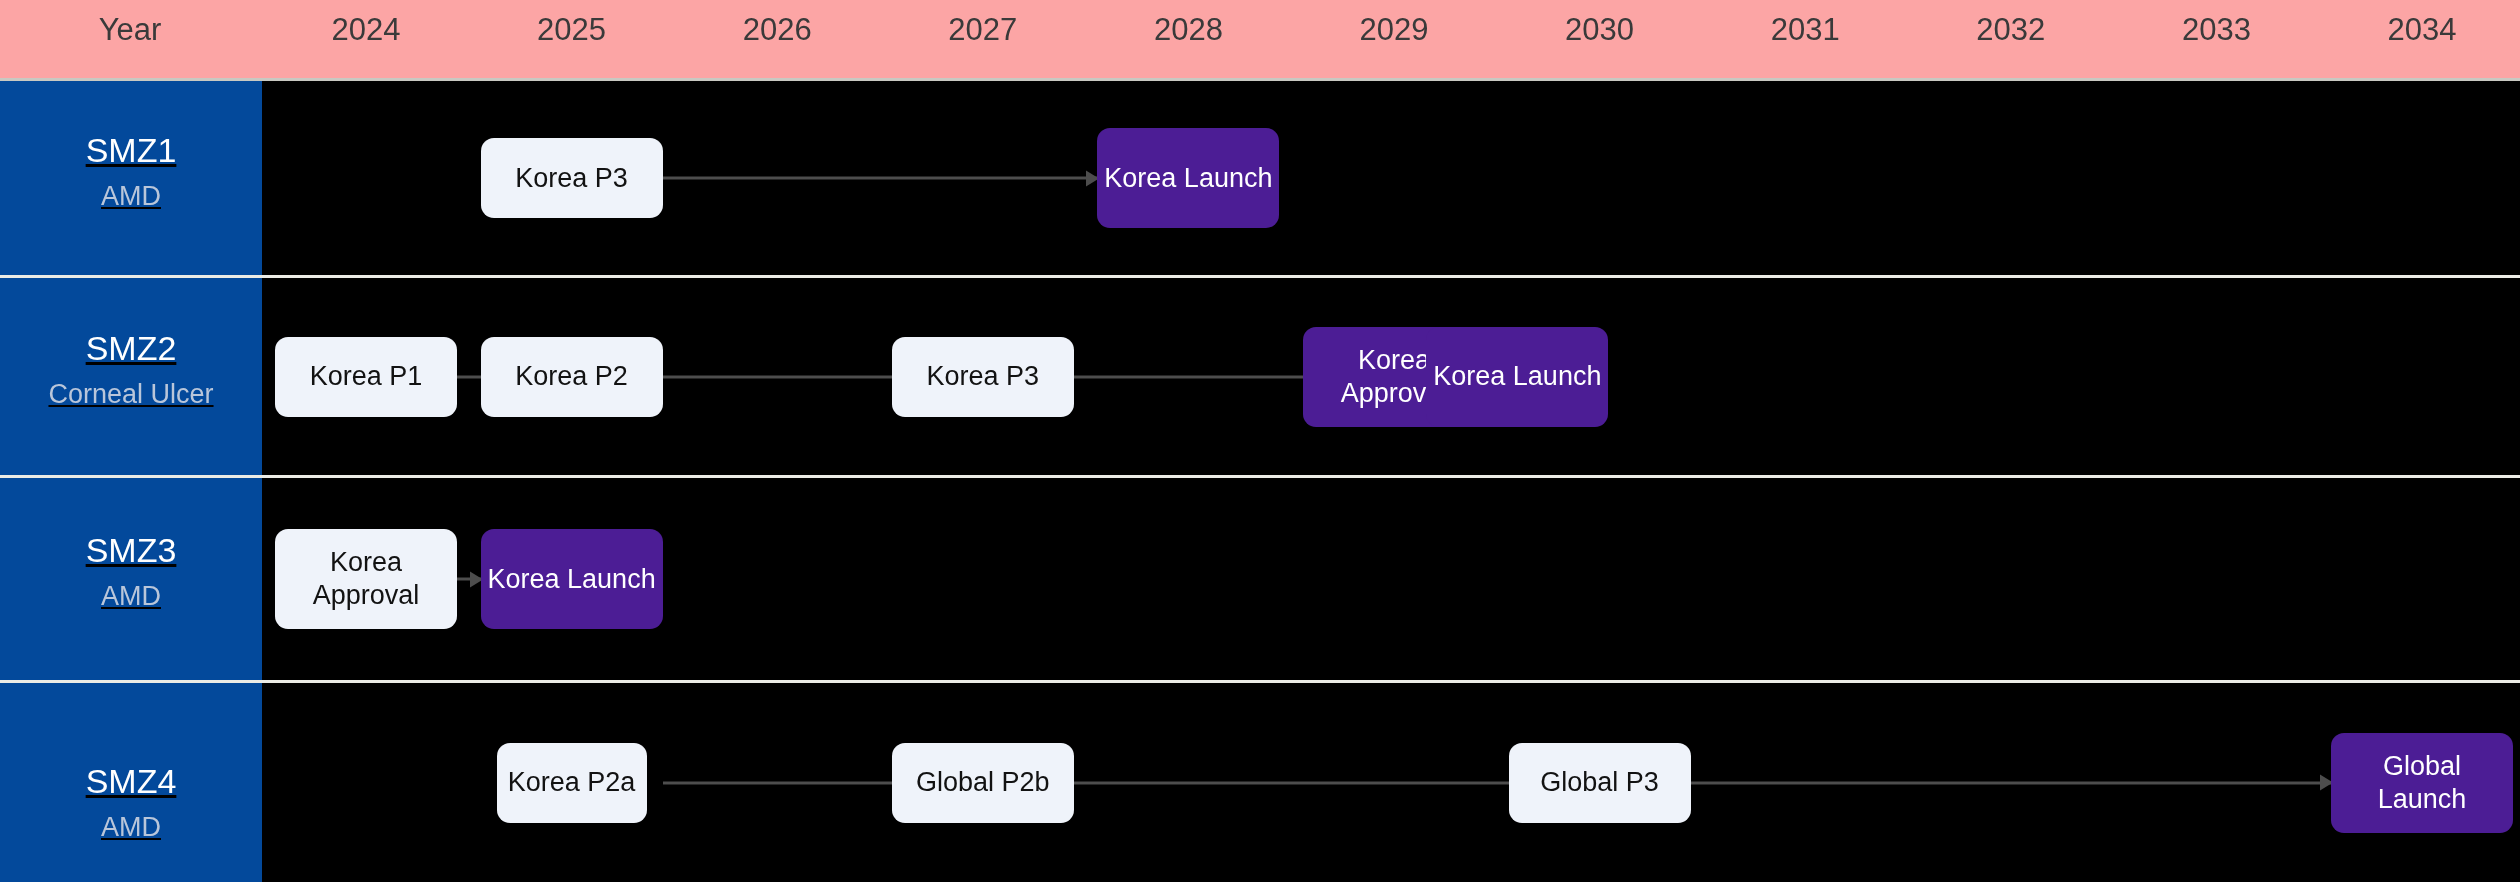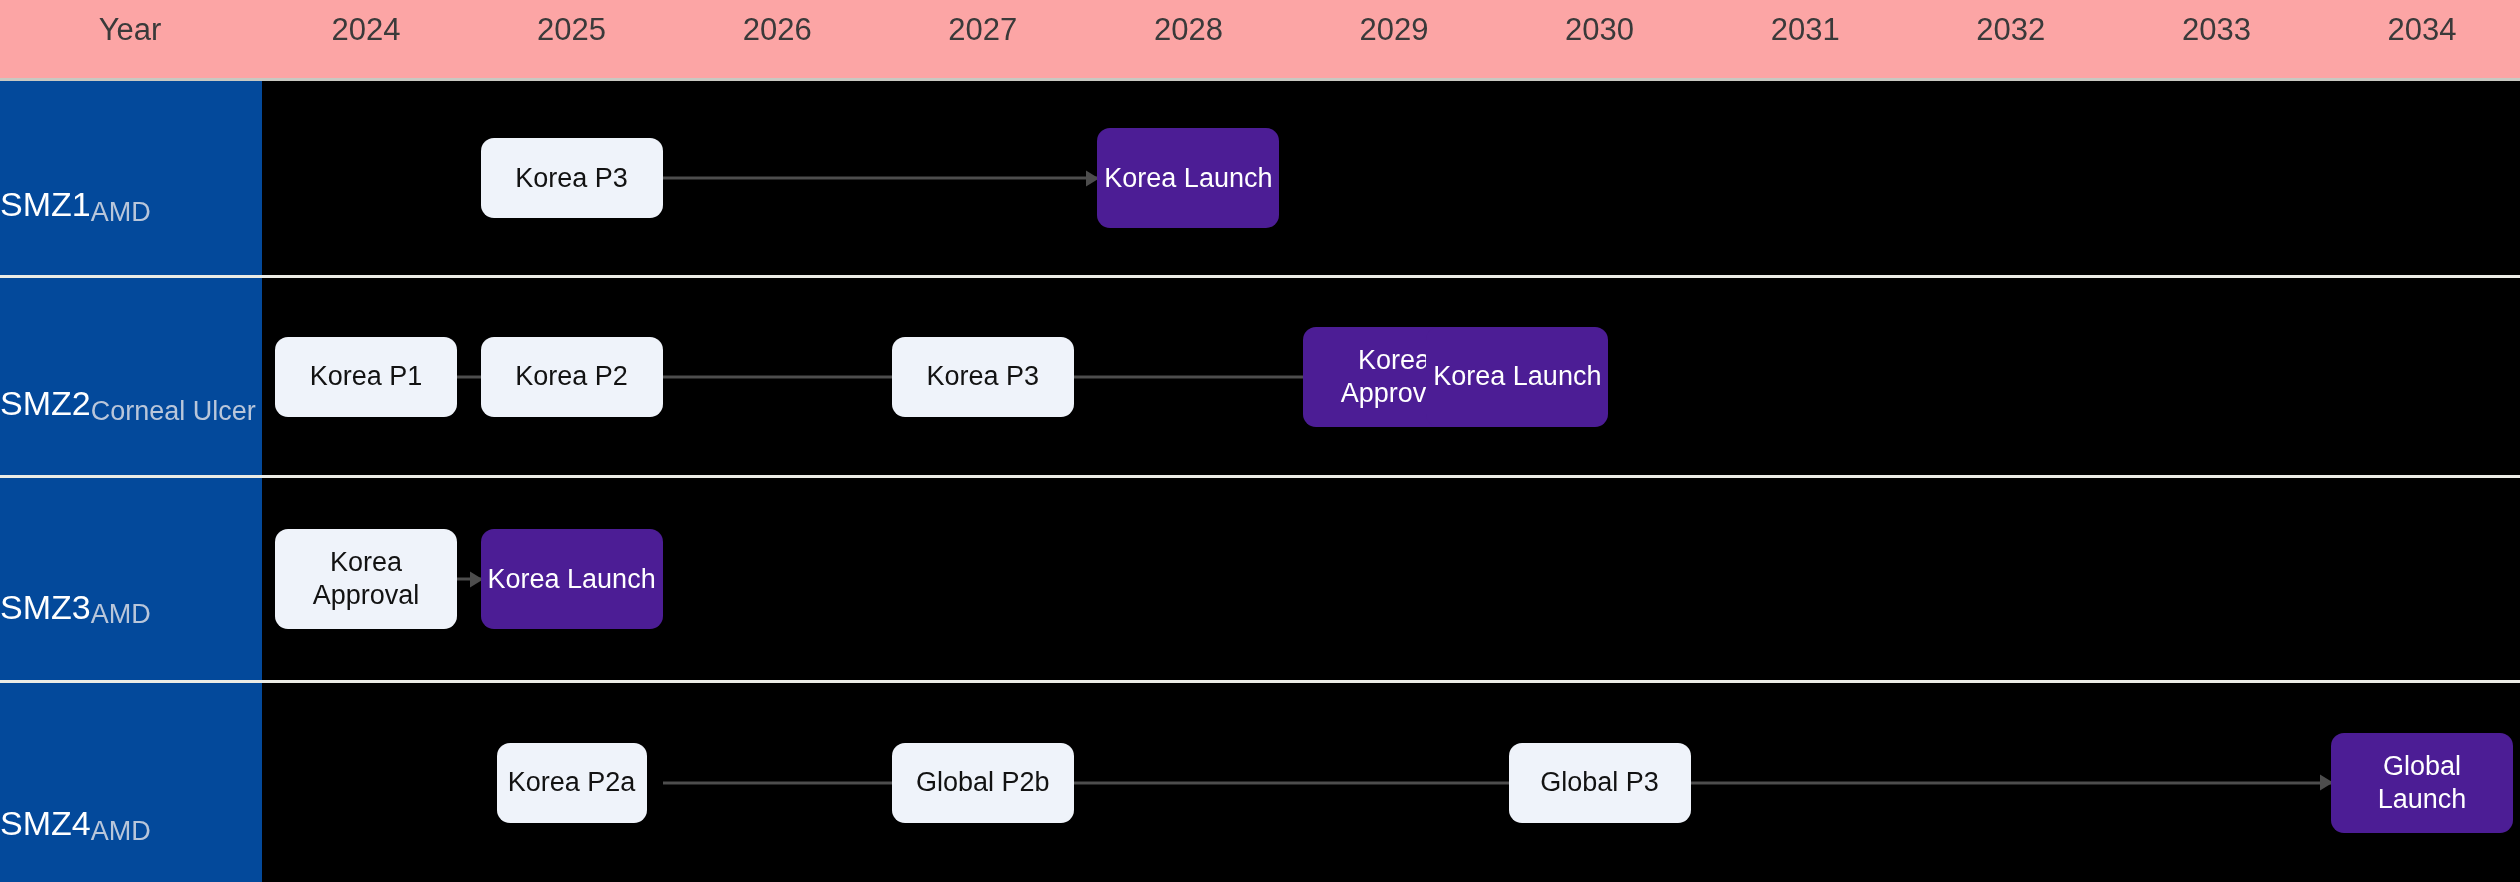--- a/index.html
+++ b/index.html
@@ -14,21 +14,21 @@
     color:#3a3a3a;font-size:31px;text-align:center;
     transform:translateX(-50%);white-space:nowrap;
   }
   #header-rule{position:absolute;left:0;top:78px;width:2520px;height:3px;background:#c9c9c2;}
 
   
   .row{position:absolute;left:0;width:2520px;}
   .row .labelcell{
     position:absolute;left:0;top:0;width:262px;height:100%;
     background:#03499B;box-sizing:border-box;
-    display:flex;align-items:center;justify-content:flex-start;
+    display:flex;flex-direction:column;align-items:center;justify-content:flex-start;text-decoration:underline;
   }
   .row .labelcell .rtitle{color:#ffffff;font-size:34px;line-height:1;white-space:nowrap;}
   .row .labelcell .rsub{color:#b9c6da;font-size:27px;line-height:1;margin-top:16px;white-space:nowrap;}
   .row .track{position:absolute;left:262px;top:0;right:0;height:100%;background:#000;}
   .rowsep{position:absolute;left:0;width:2520px;height:3px;background:#ecece6;}
 
   
   .node{
     position:absolute;box-sizing:border-box;border-radius:13px;
     display:flex;align-items:center;justify-content:center;text-align:center;

